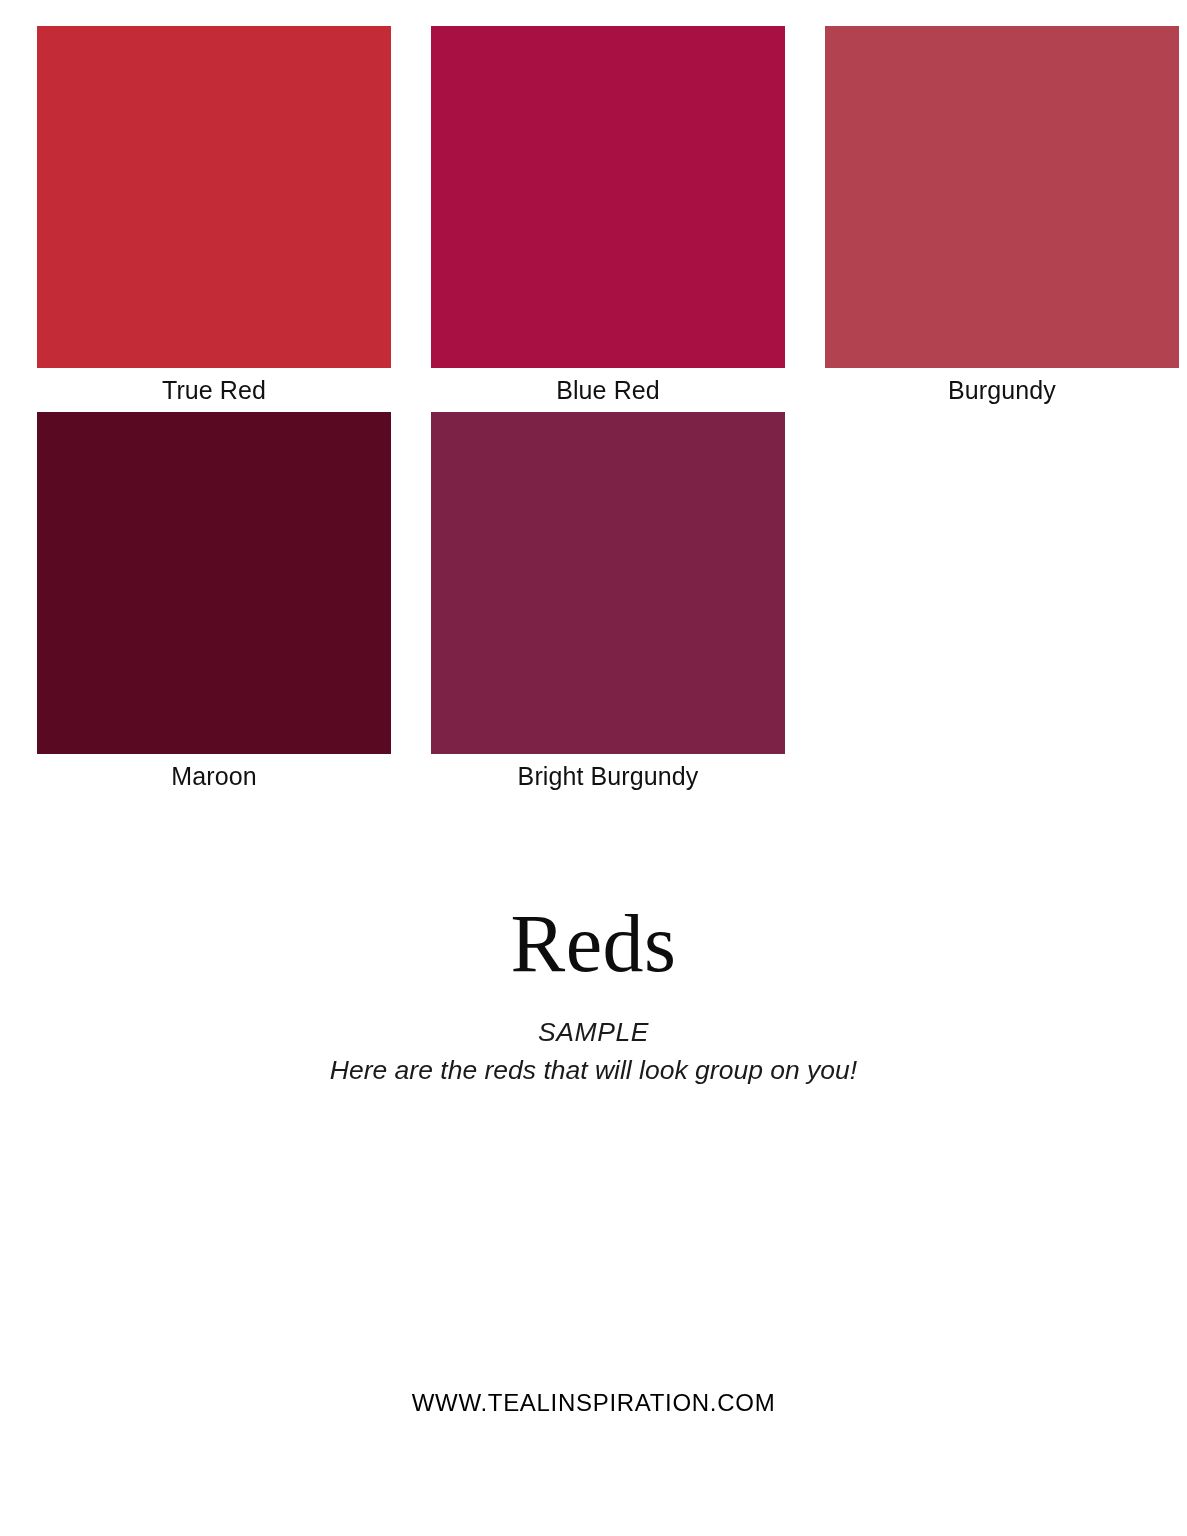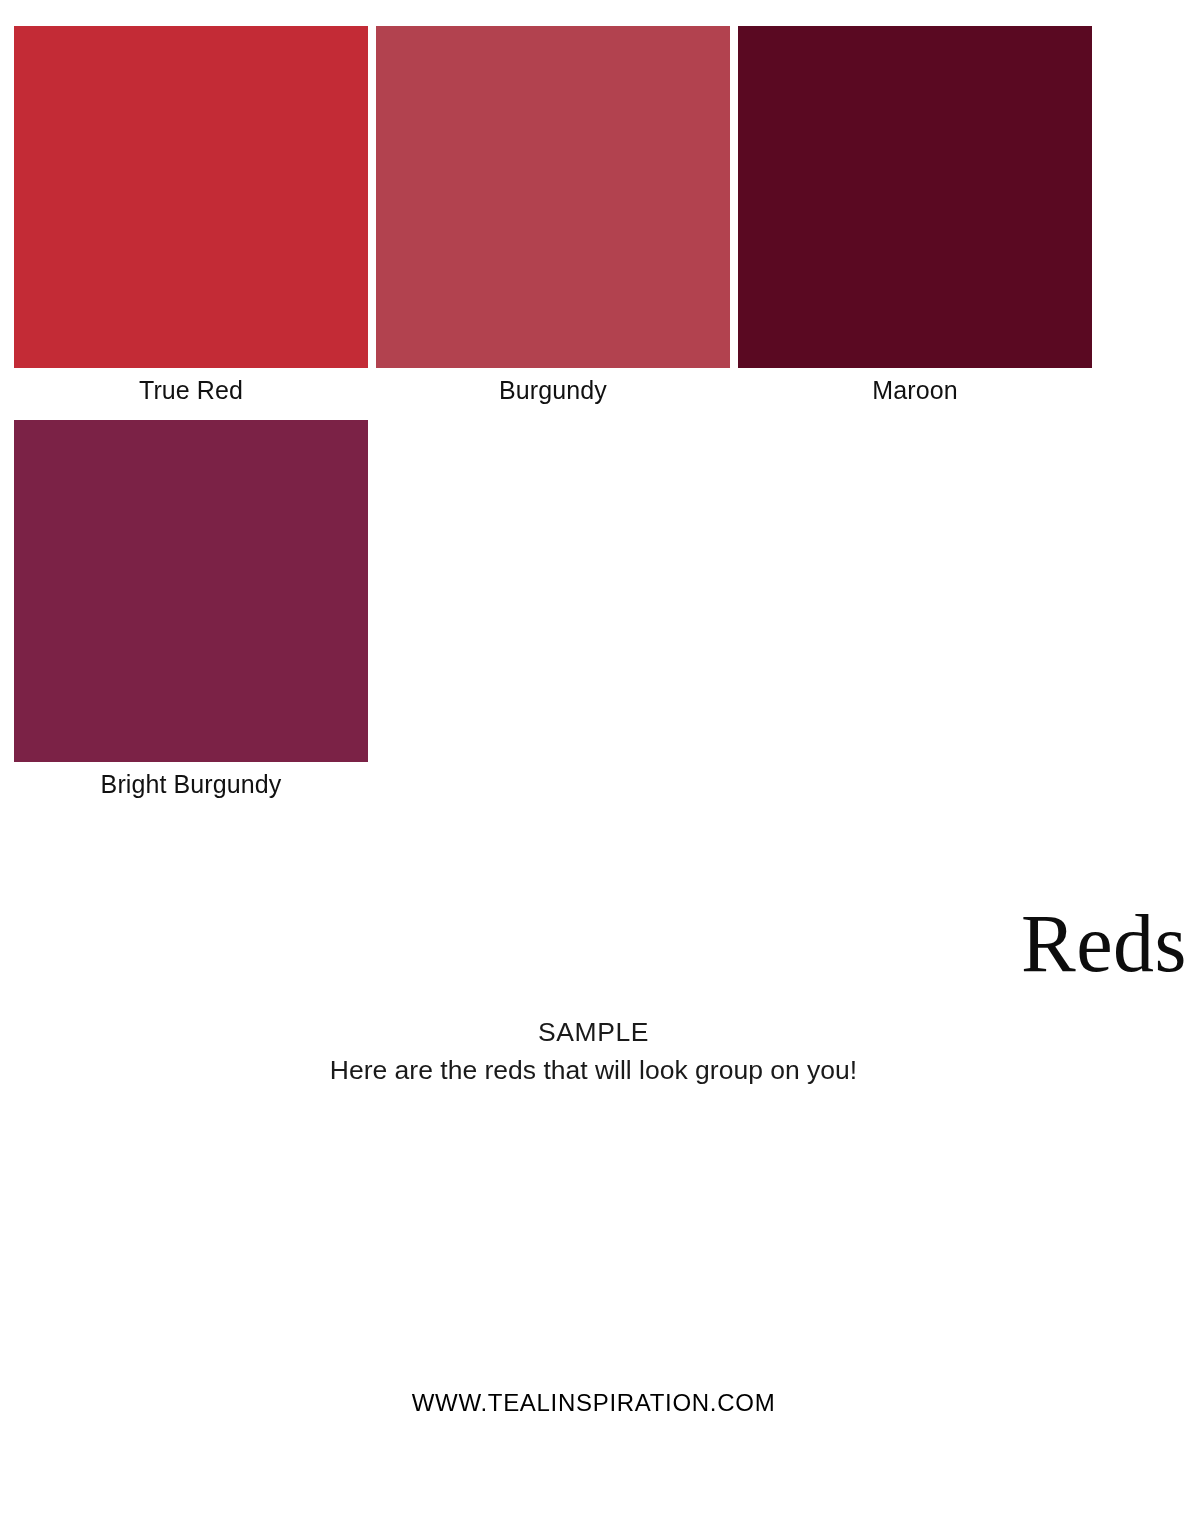--- a/index.html
+++ b/index.html
@@ -20,28 +20,27 @@
   .page {
     position: relative;
     width: 1187px;
     height: 1536px;
     box-sizing: border-box;
   }
 
   
   .swatch-grid {
     position: absolute;
-    left: 14px;
+    left: 37px;
     top: 26px;
     width: 1120px;
     display: grid;
     grid-template-columns: 354px 354px 354px;
     column-gap: 40px;
     row-gap: 0px;
-    gap: 8px;
   }
 
   .swatch-cell {
     display: flex;
     flex-direction: column;
     align-items: center;
   }
 
   .swatch-chip {
     width: 100%;
@@ -65,21 +64,21 @@
     width: 354px;
     height: 342px;
   }
 
   
   .title {
     position: absolute;
     left: 0;
     top: 896px;
     width: 1187px;
-    text-align: right;
+    text-align: center;
     font-family: "Liberation Serif", serif;
     font-size: 82px;
     line-height: 96px;
     font-weight: 400;
     color: #0d0d0d;
     letter-spacing: 0.5px;
   }
 
   
   .body-copy {
@@ -89,20 +88,21 @@
     width: 1001px;
     text-align: center;
     font-family: "Liberation Sans", sans-serif;
     font-size: 26.5px;
     line-height: 38px;
     color: #1a1a1a;
   }
   .body-copy .line {
     display: block;
     white-space: normal;
+    font-style: italic;
   }
   .body-copy .line.sample {
     letter-spacing: 0.6px;
   }
 
   
   .footer {
     position: absolute;
     left: 0;
     top: 1388px;
@@ -120,20 +120,24 @@
 
 <div class="page">
 
   <div class="swatch-grid">
 
     <div class="swatch-cell">
       <div class="swatch-chip" style="background-color: rgb(195, 43, 54);"></div>
       <div class="swatch-label">True Red</div>
     </div>
 
+    <div class="swatch-cell">
+      <div class="swatch-chip" style="background-color: rgb(168, 15, 67);"></div>
+      <div class="swatch-label">Blue Red</div>
+    </div>
 
     <div class="swatch-cell">
       <div class="swatch-chip" style="background-color: rgb(178, 66, 79);"></div>
       <div class="swatch-label">Burgundy</div>
     </div>
 
 
     <div class="swatch-cell inset">
       <div class="swatch-chip" style="background-color: rgb(90, 9, 34);"></div>
       <div class="swatch-label">Maroon</div>

